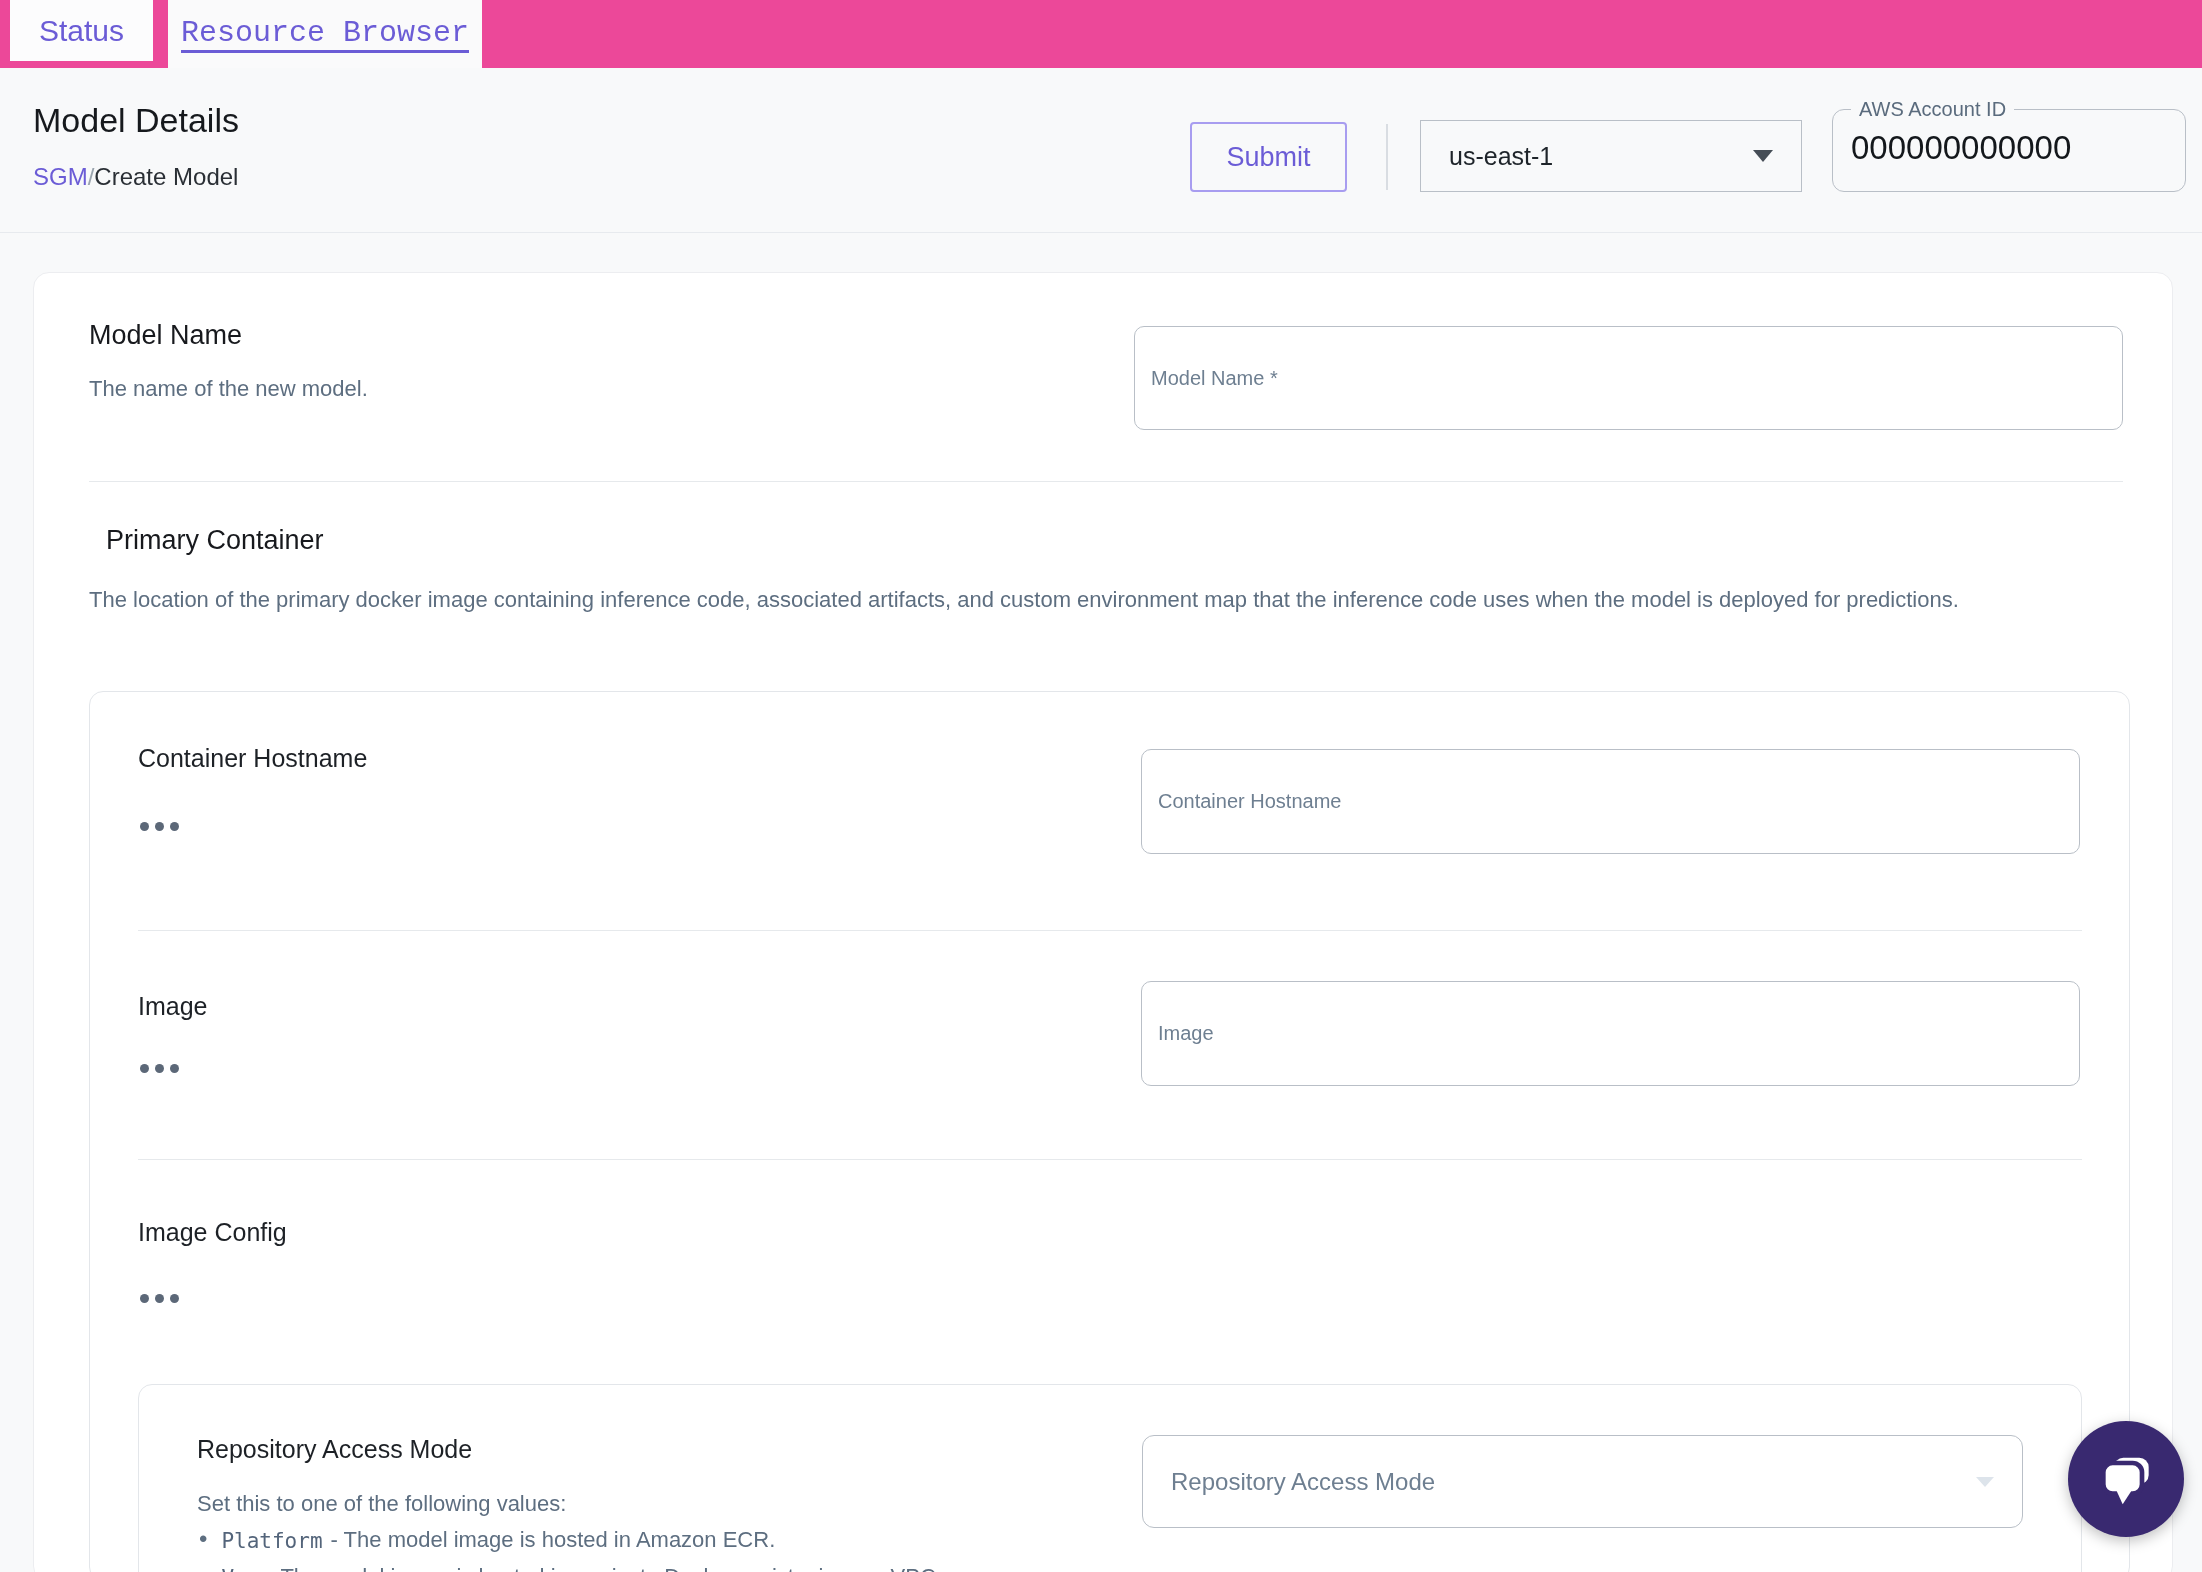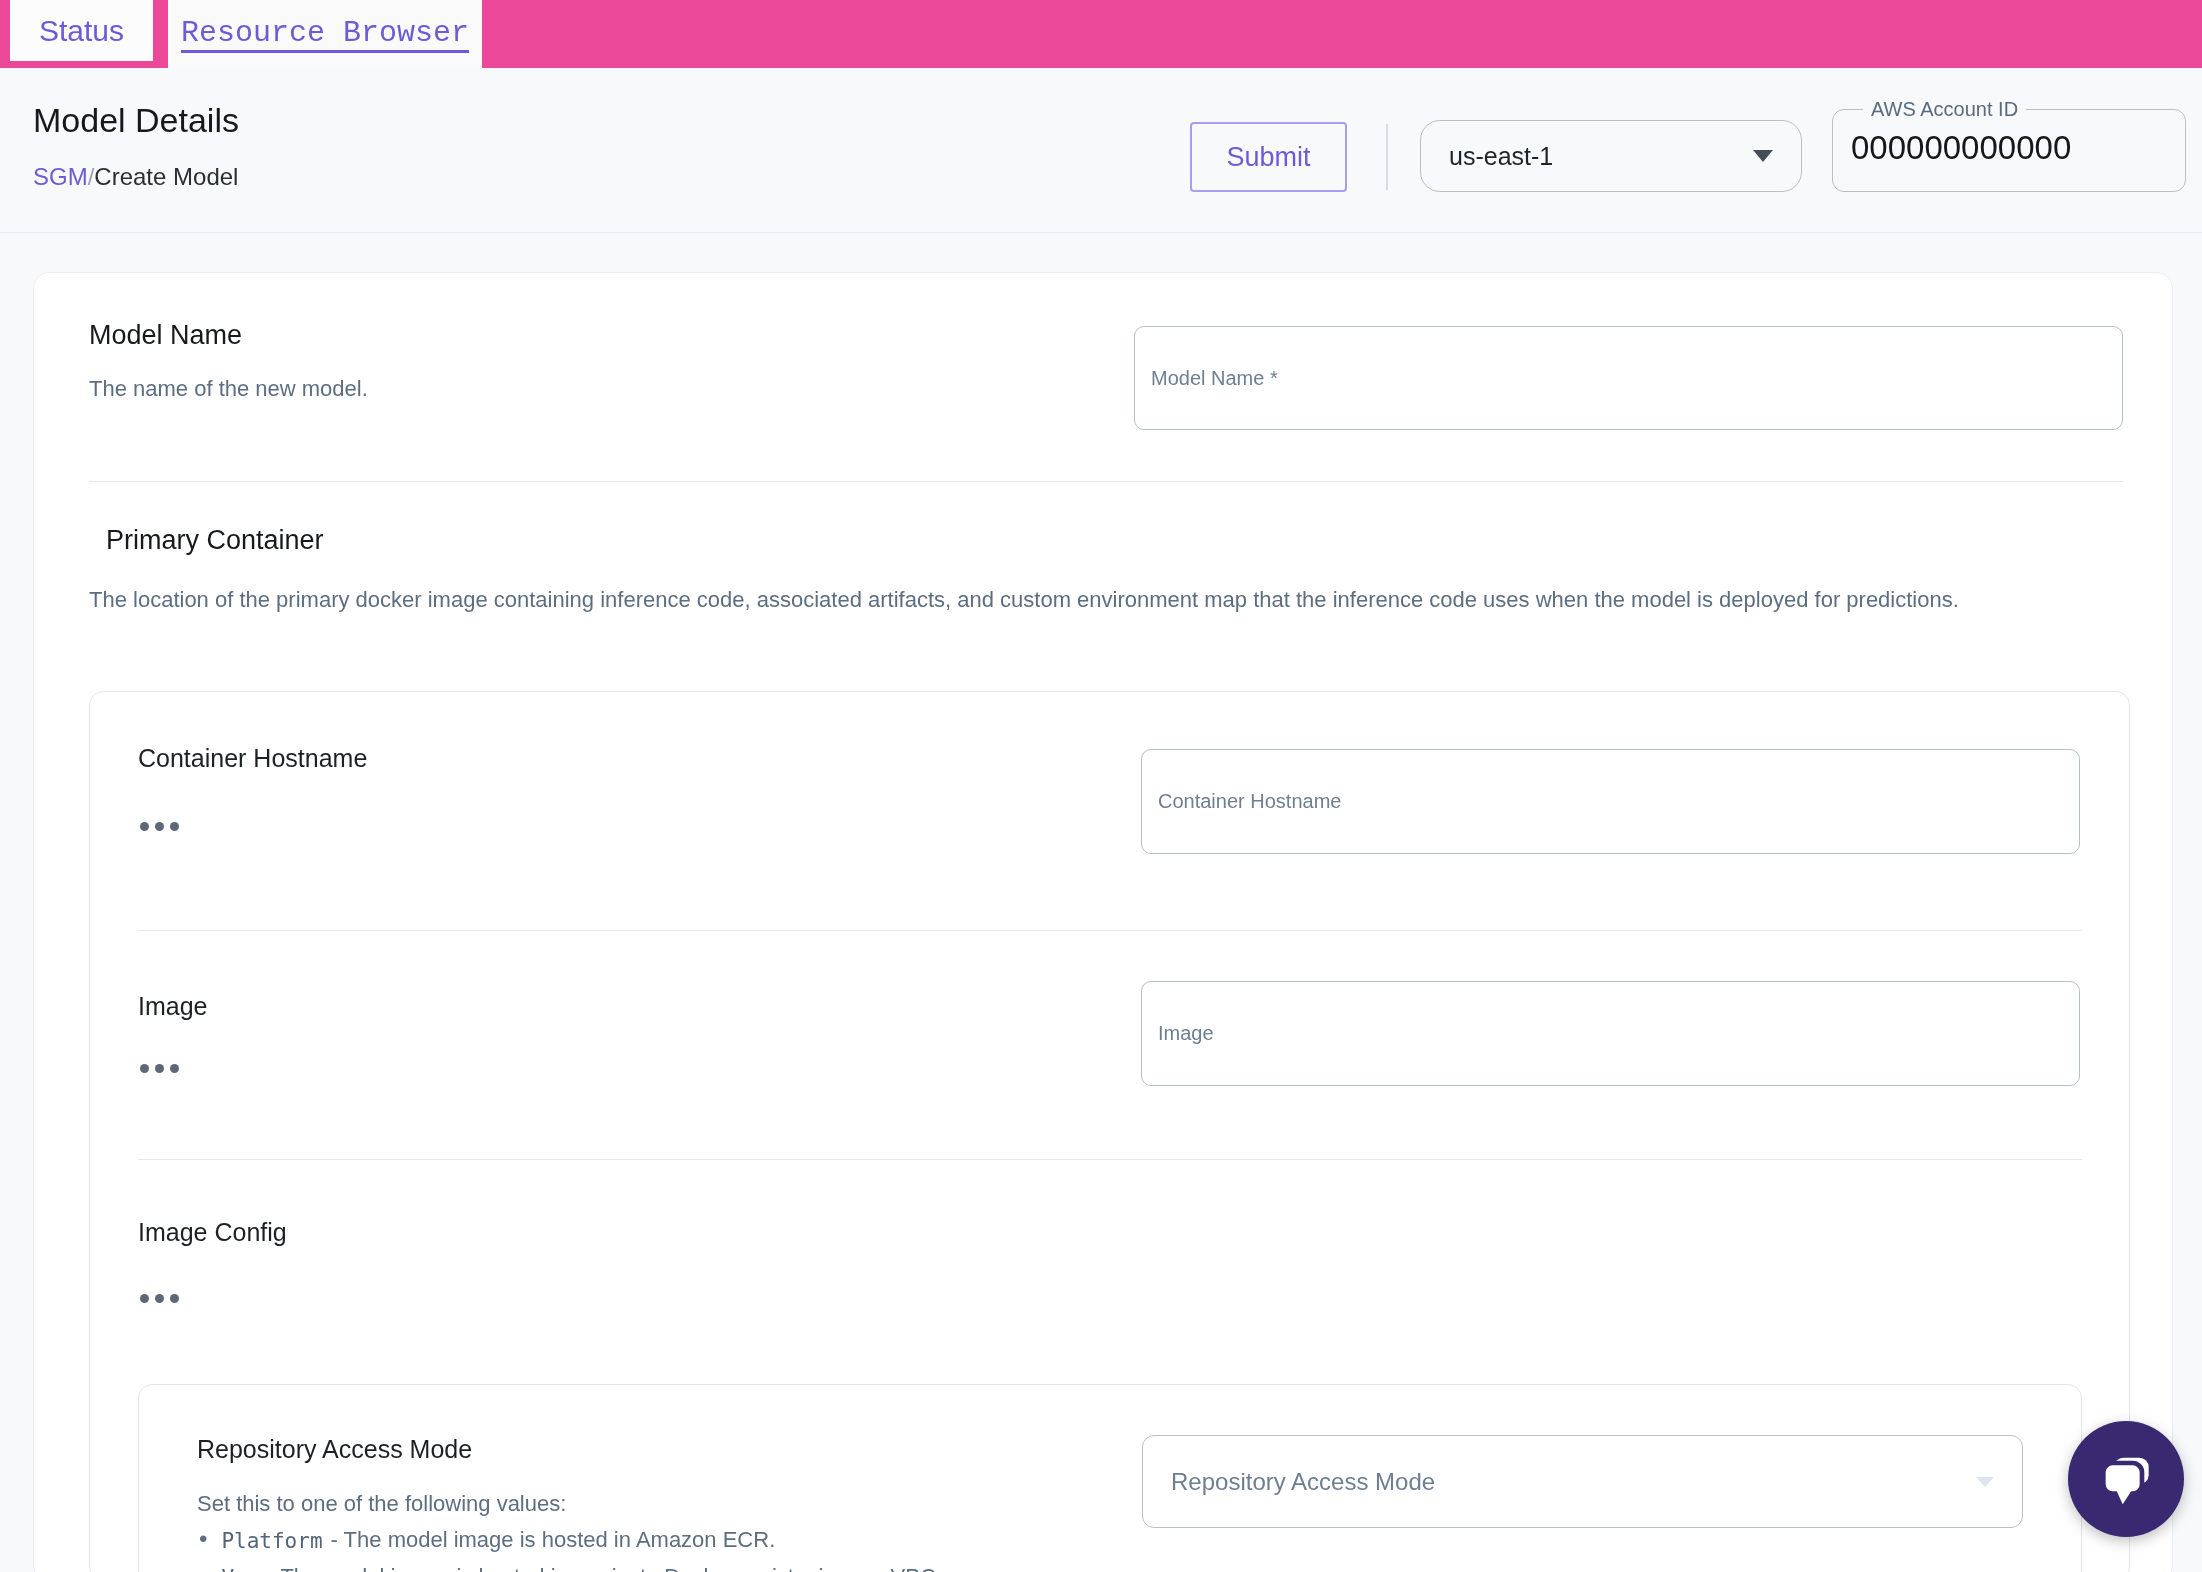--- a/index.html
+++ b/index.html
@@ -23,28 +23,28 @@
   .page-title { position:absolute; left:33px; top:33px; font-size:34px; font-weight:500; color:#16191d; }
   .breadcrumb { position:absolute; left:33px; top:95px; font-size:24px; display:flex; align-items:center; }
   .crumb-root { color:#6b5cd6; }
   .crumb-sep { color:#9aa4ae; }
   .crumb-cur { color:#2a2f35; }
   .submit-btn { position:absolute; left:1190px; top:54px; width:157px; height:70px;
                 border:2px solid #a89df0; border-radius:4px; background:transparent;
                 color:#6b5cd6; font-size:27px; font-family:"Liberation Sans",sans-serif; cursor:pointer; }
   .vdivider { position:absolute; left:1386px; top:56px; width:2px; height:66px; background:#d9dde2; }
   .region-dd { position:absolute; left:1420px; top:52px; width:382px; height:72px;
-               border:1.5px solid #b9bfc7; border-radius:20px; background:transparent;
+               border:1.5px solid #b9bfc7; border-radius:0; background:transparent;
                display:flex; align-items:center; justify-content:space-between; padding:1px 28px; cursor:pointer;text-align:right; }
   .region-value { font-size:25px; color:#1e242a; }
   .caret-dark { width:0; height:0; border-left:10px solid transparent; border-right:10px solid transparent;
                 border-top:12px solid #454d56; }
   .account-fs { position:absolute; left:1832px; top:30px; width:354px; height:94px;
                 border:1.5px solid #b9bfc7; border-radius:12px; padding:0 0 0 18px; }
-  .account-fs legend { font-size:20px; color:#5a6b7d; padding:0 8px; margin-left:12px; }
+  .account-fs legend { font-size:20px; color:#5a6b7d; padding:0 8px; }
   .account-value { font-size:33px; color:#14181c; margin-top:8px; }
   
   .card { position:absolute; left:33px; top:272px; width:2140px; height:1310px;
           background:#ffffff; border:1px solid #ecedf0; border-radius:16px; }
   .sec-label { position:absolute; font-size:27px; color:#17191d; }
   .sec-desc { position:absolute; font-size:22px; color:#5d6e80; }
   .field-label { position:absolute; font-size:25px; color:#1d2126; }
   .text-input { position:absolute; border:1.5px solid #b9bfc7; border-radius:10px; background:#fff;
                 font-size:20px; color:#0c4a6e; padding:0 16px; font-family:"Liberation Sans",sans-serif; outline:none; }
   .text-input::placeholder { color:#6e7f91; opacity:1; }

